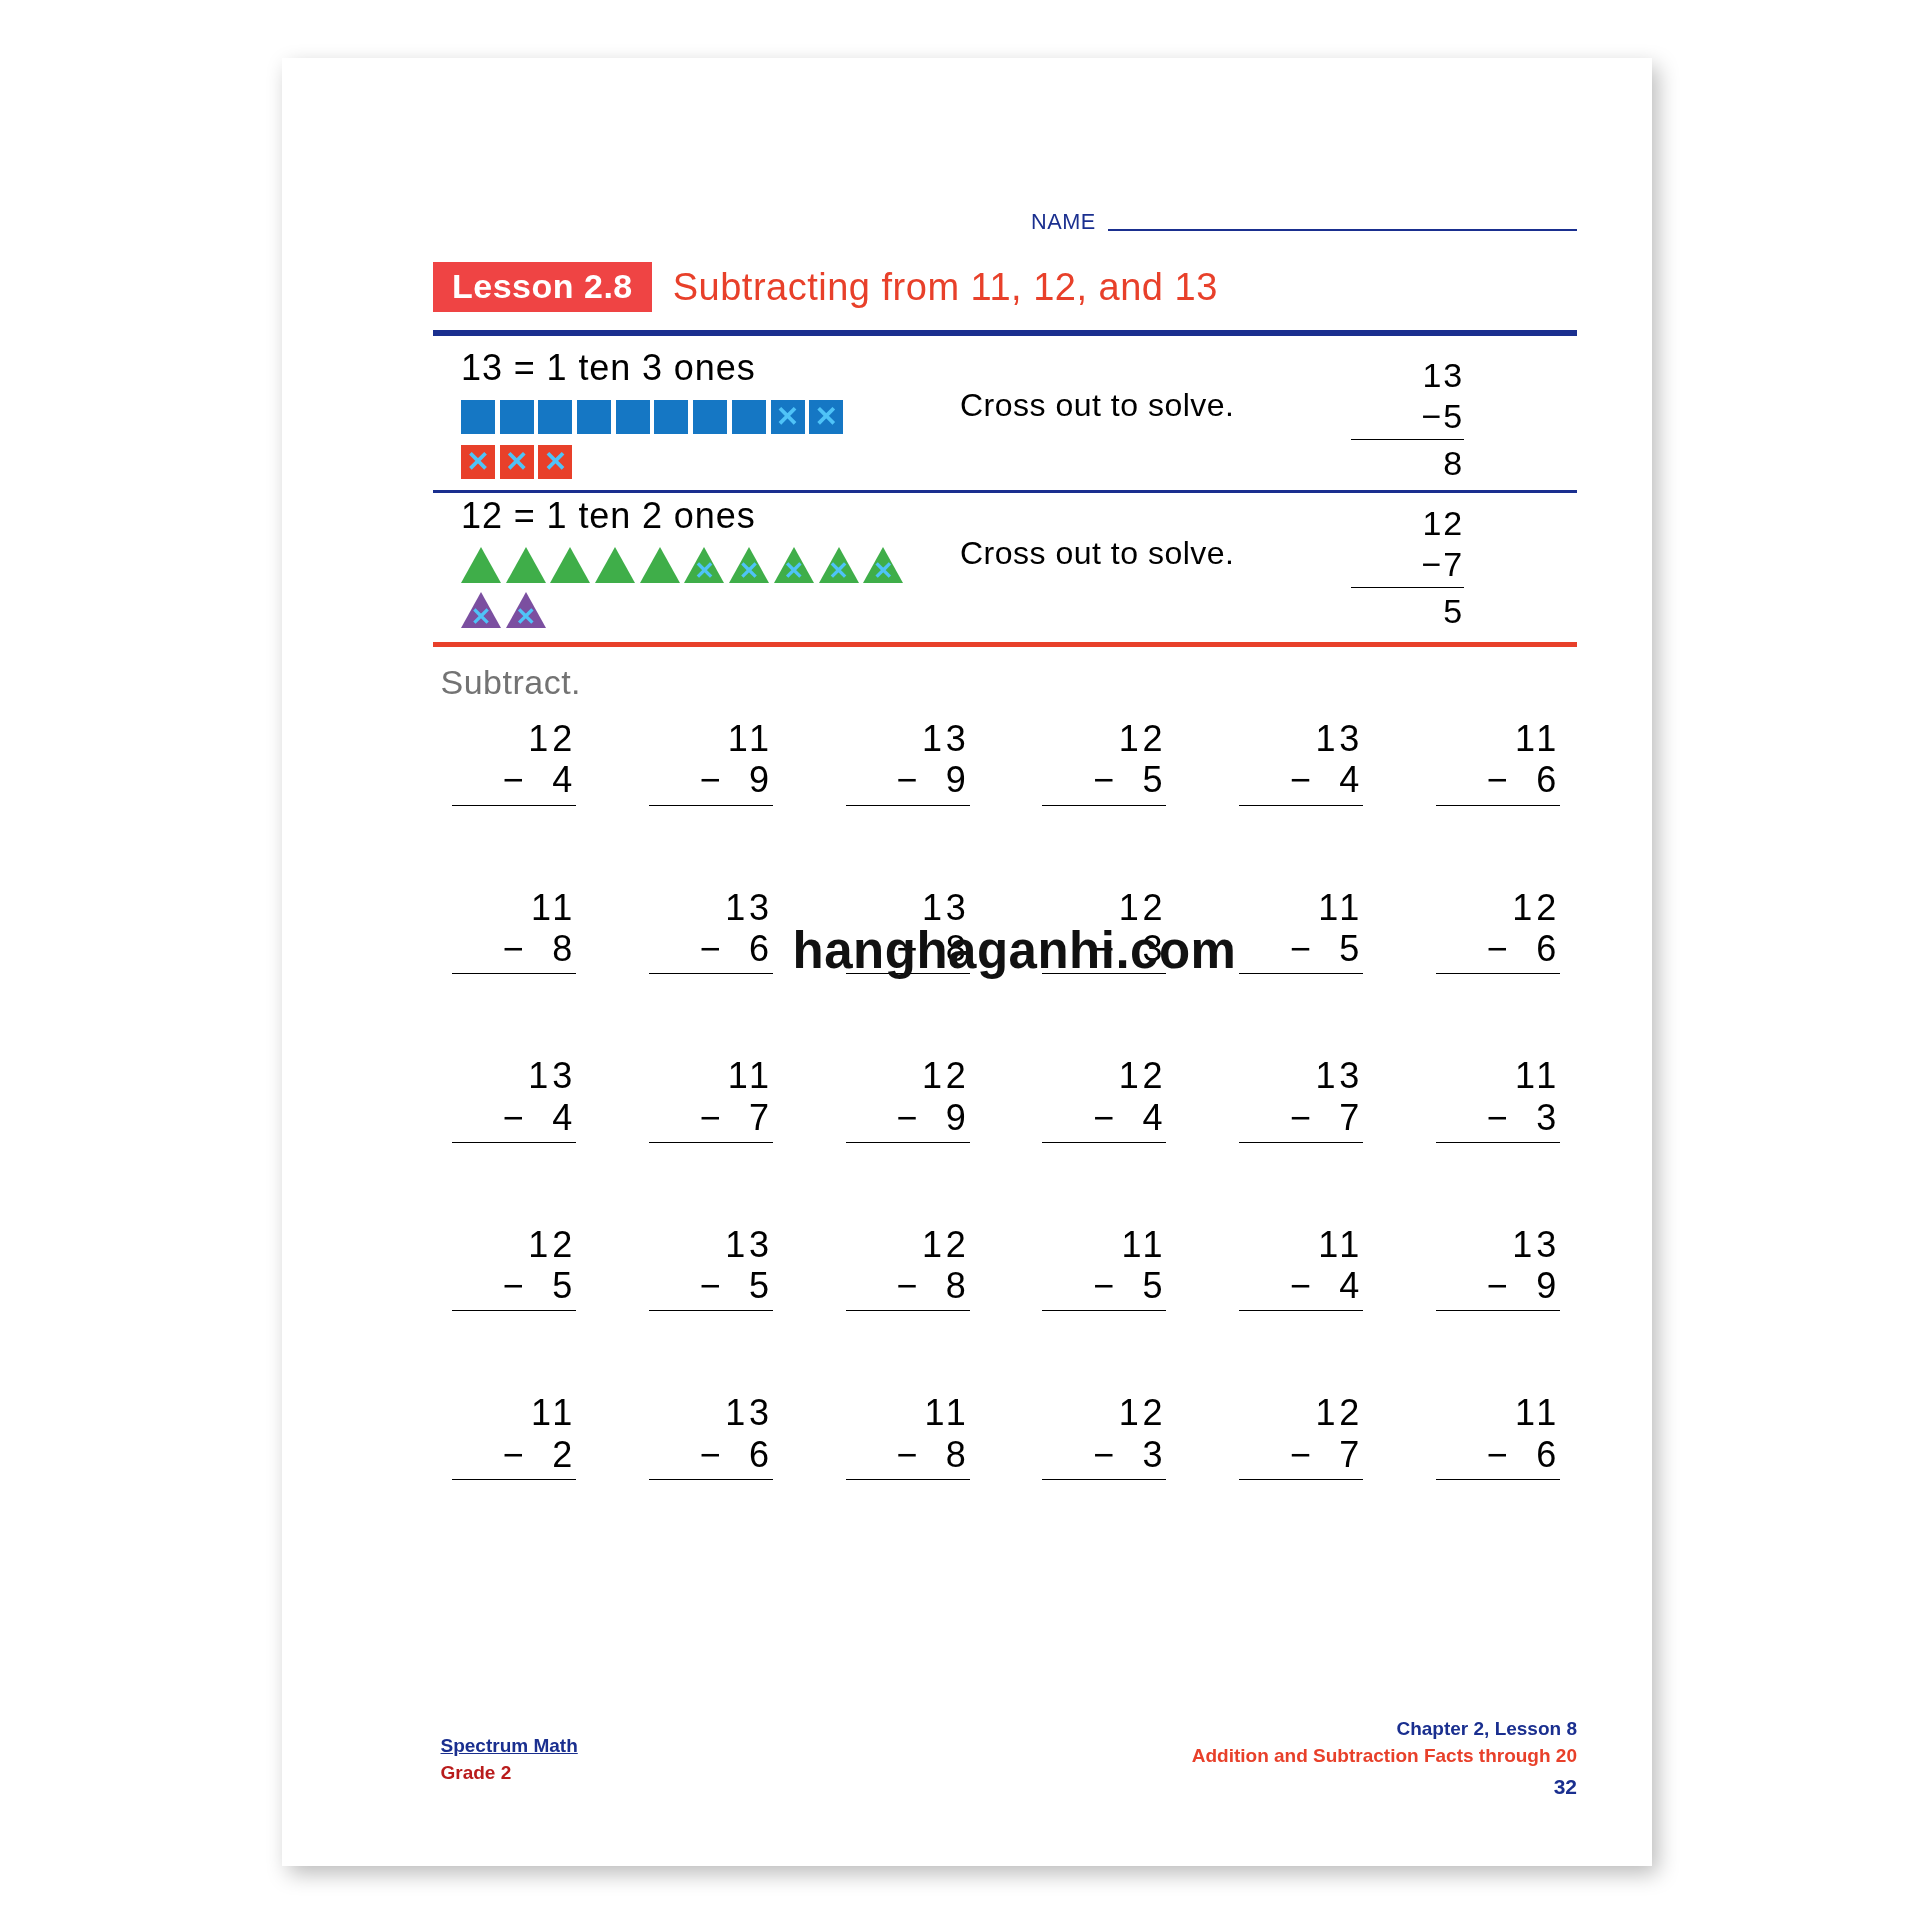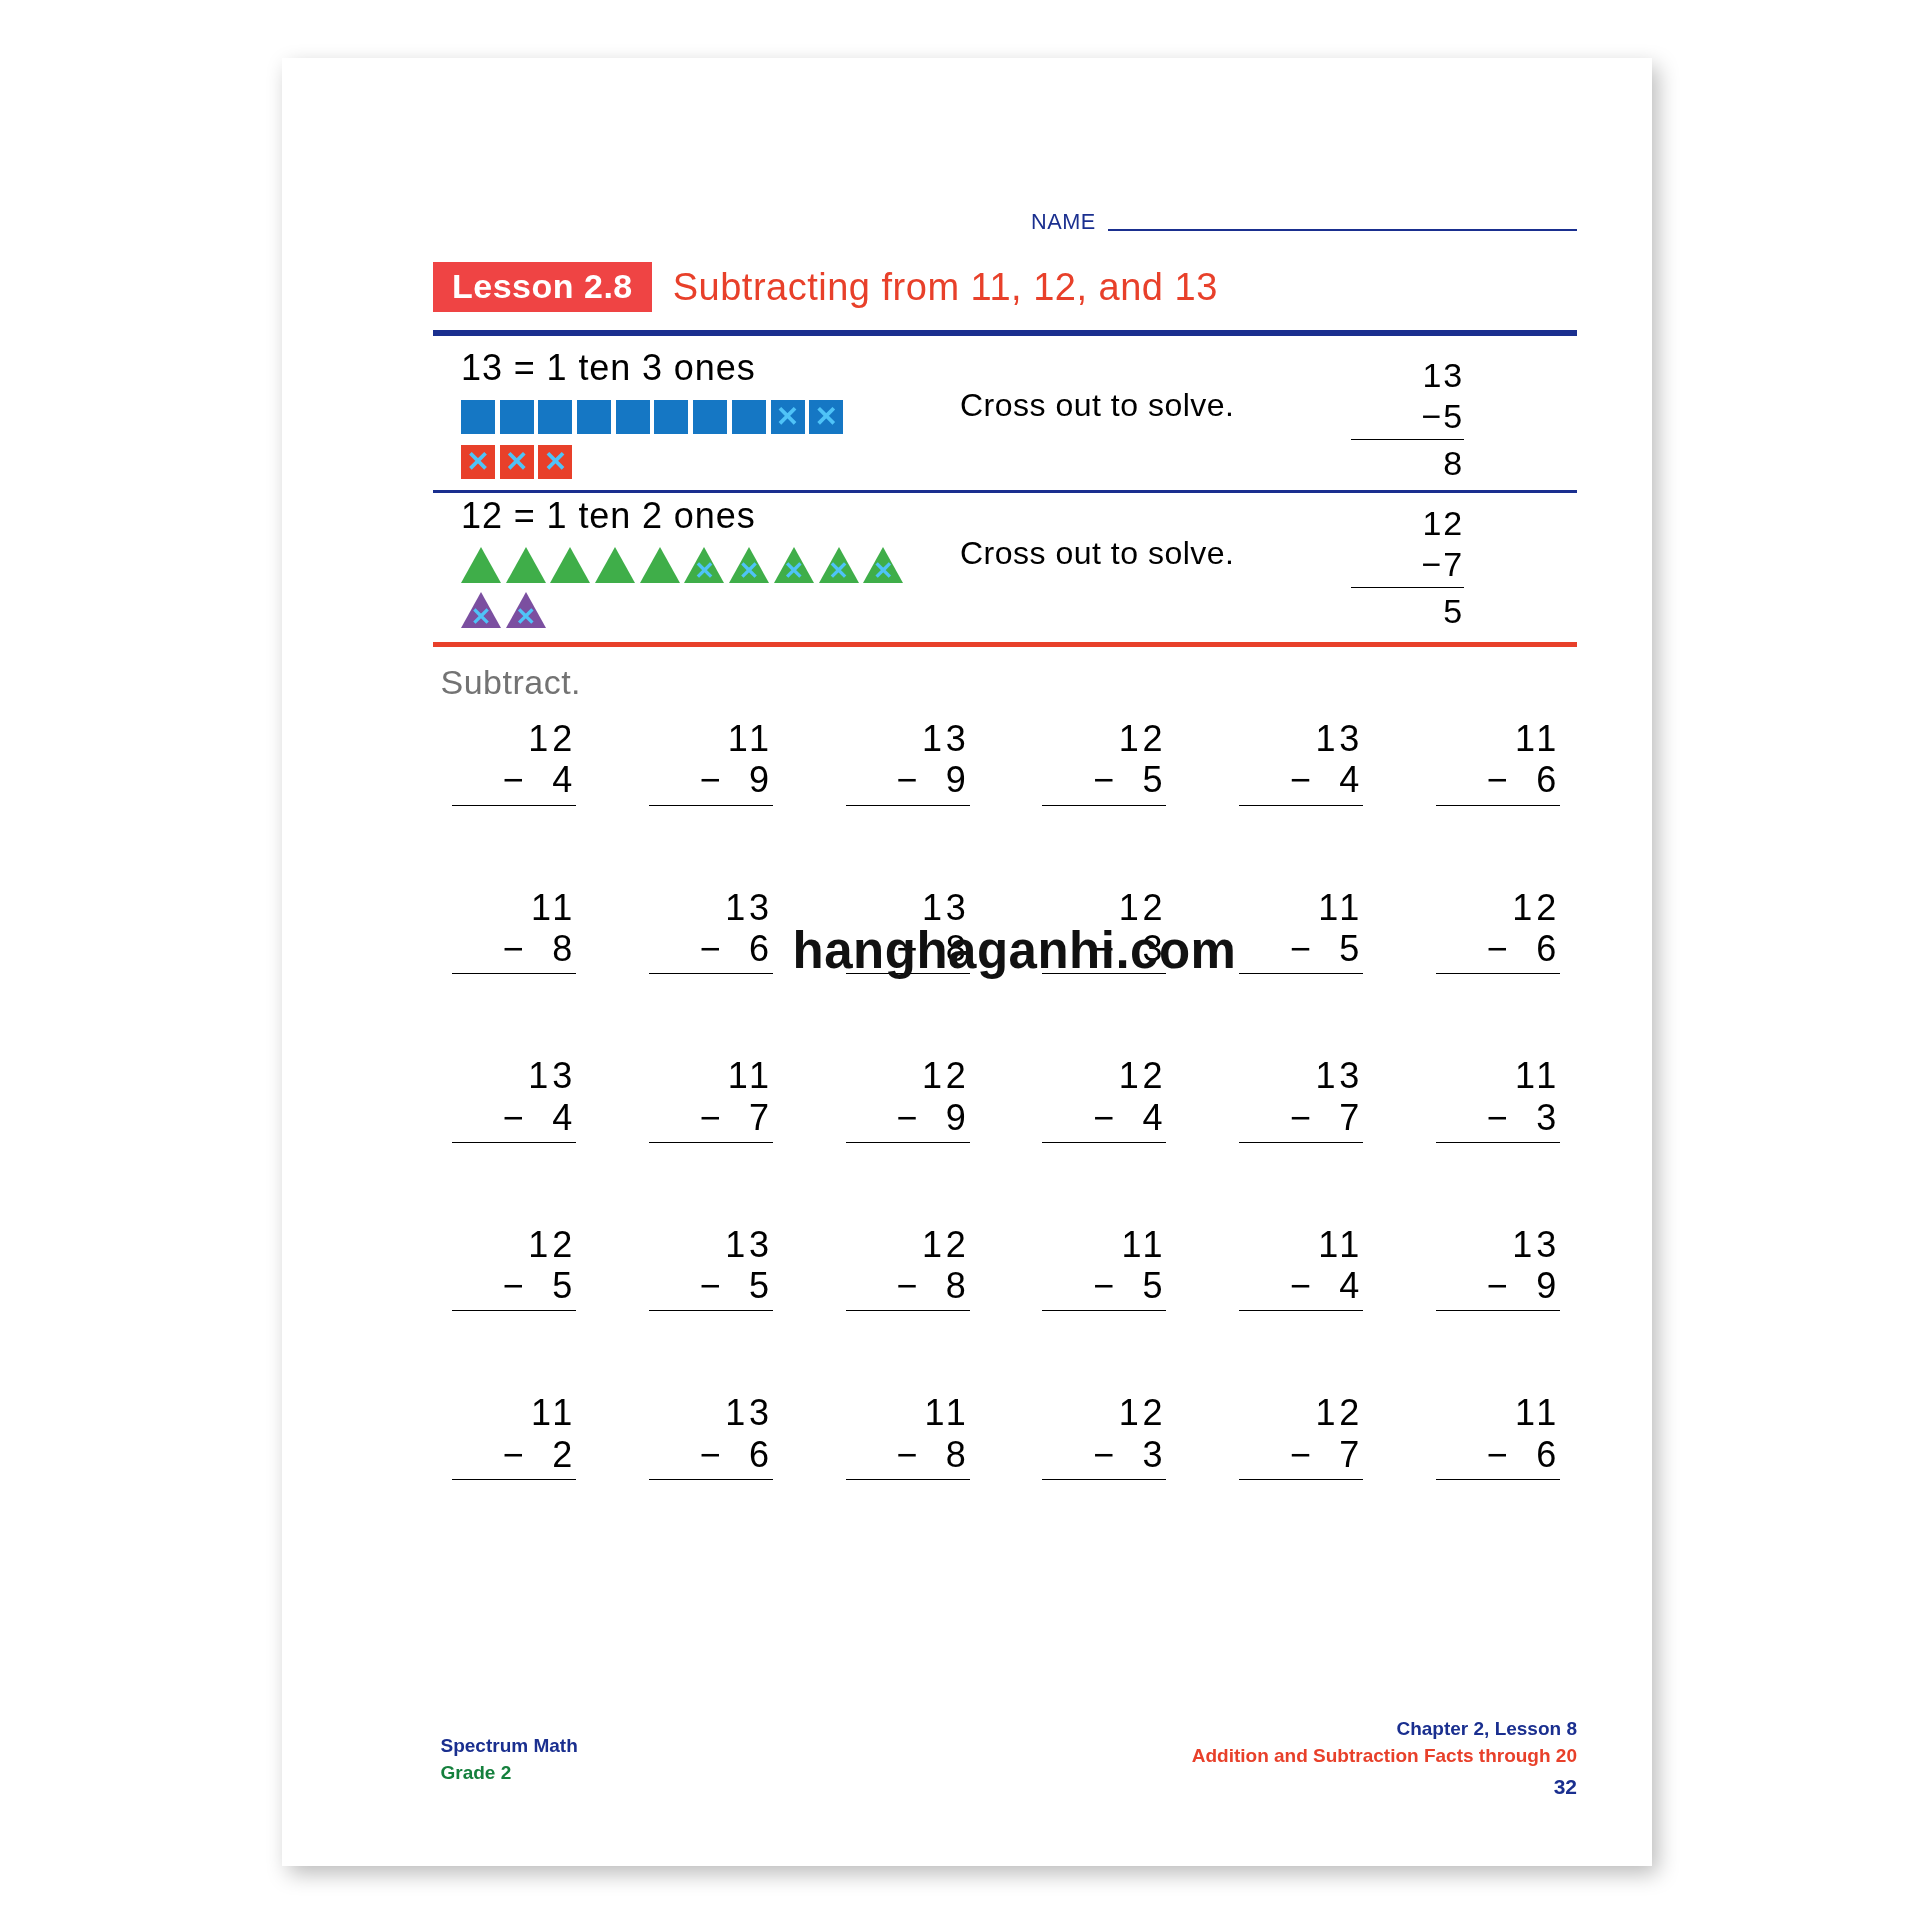--- a/index.html
+++ b/index.html
@@ -253,22 +253,22 @@
   }
 
   
   .footer-left {
     position: absolute;
     left: 7.5px;
     bottom: 41px;
     font-size: 19px;
     line-height: 1.45;
   }
-  .footer-left .l1 { color: #1a2f8f; font-weight: bold; }
-  .footer-left .l2 { color: #15803d; font-weight: bold; }
+  .footer-left .l1 { color: #1a2f8f; font-weight: bold; text-decoration: underline; }
+  .footer-left .l2 { color: #b91c1c; font-weight: bold; }
   .footer-right {
     position: absolute;
     right: 19px;
     bottom: 26px;
     text-align: right;
     font-size: 19px;
     line-height: 1.45;
   }
   .footer-right .r1 { color: #1a2f8f; font-weight: bold; }
   .footer-right .r2 { color: #e8402a; font-weight: bold; }

